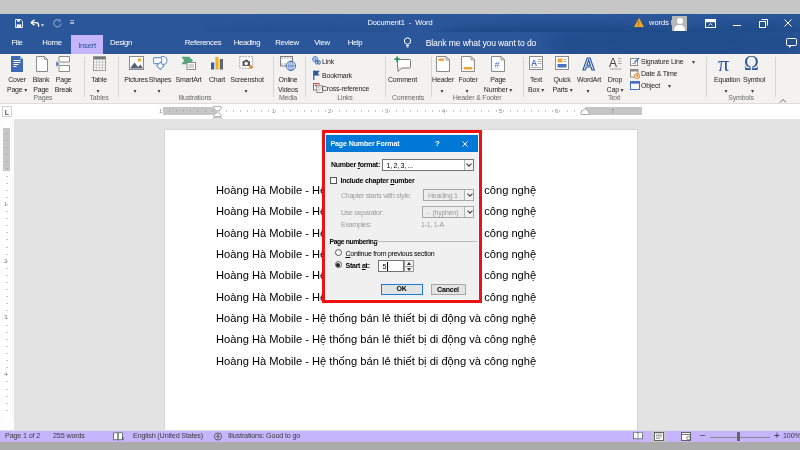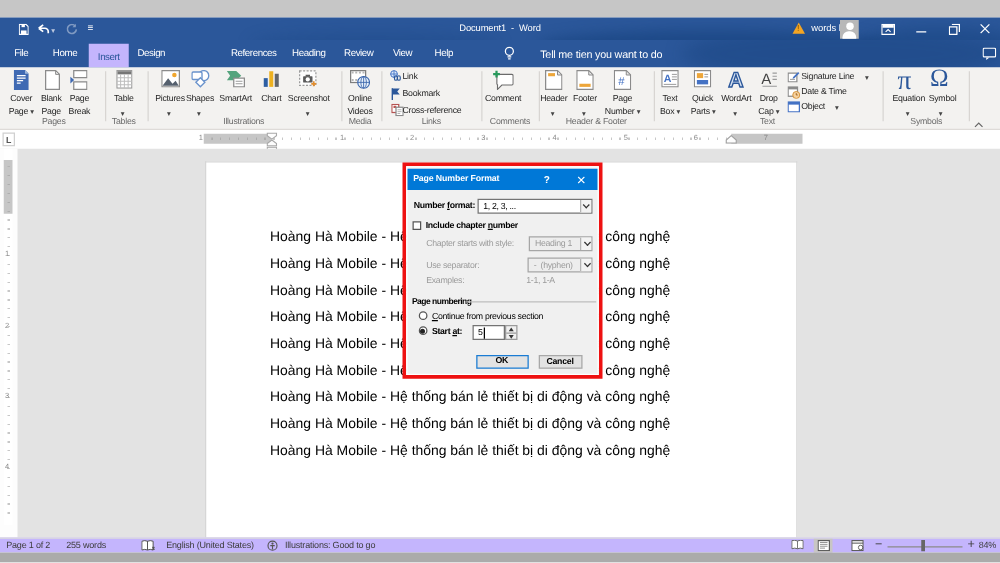--- a/index.html
+++ b/index.html
@@ -97,21 +97,21 @@
   <div class="tab" style="left:159px;margin-top:20px;">Layout</div>
   <div class="tab" style="left:203px;">References</div>
   <div class="tab" style="left:247px;">Heading</div>
   <div class="tab" style="left:287px;">Review</div>
   <div class="tab" style="left:322px;">View</div>
   <div class="tab" style="left:355px;">Help</div>
   <svg class="abs" style="left:403px;top:5px" width="9" height="13" viewBox="0 0 9 13">
         <circle cx="4.5" cy="4" r="3.2" fill="none" stroke="#fff" stroke-width="1"></circle>
         <path d="M3 8.5h3M3.5 10h2" stroke="#fff" stroke-width="1"></path>
       </svg>
-  <div class="tab" style="left:481px;font-size:8.6px;letter-spacing:-0.15px;">Tell me tien you want to do</div>
+  <div class="tab" style="left:481px;font-size:8.6px;letter-spacing:-0.15px;">Blank me what you want to do</div>
   <svg class="abs" style="left:786px;top:6px" width="11" height="10" viewBox="0 0 11 10">
         <rect x="0.5" y="0.5" width="10" height="7" rx="1" fill="none" stroke="#fff"></rect>
         <path d="M3 8 v2 l2.5-2" fill="#fff"></path>
       </svg>
   <div id="activetab">
         <span>Insert</span>
       </div>
 </div>
 <div class="abs" id="ribbon">
   <div class="sep" style="left:83.5px"></div>
@@ -386,21 +386,21 @@
       </svg>
   <svg class="abs" style="left:681px;top:1.5px" width="10" height="9" viewBox="0 0 10 9">
         <rect x="0.5" y="0.5" width="9" height="8" fill="#fff" stroke="#555" stroke-width="0.9"></rect>
         <path d="M0.5 2.5 h9" stroke="#555" stroke-width="0.8"></path>
         <circle cx="7.5" cy="6" r="1.8" fill="none" stroke="#555" stroke-width="0.7"></circle>
       </svg>
   <div class="st" style="left:700px;font-size:10px;">−</div>
   <div class="abs" style="left:710px;top:6px;width:60px;height:1px;background:#8a8a8a;"></div>
   <div class="abs" style="left:737px;top:1.5px;width:3px;height:9px;background:#666;"></div>
   <div class="st" style="left:774px;font-size:10px;">+</div>
-  <div class="st" style="left:783px;">84%</div>
+  <div class="st" style="left:783px;">100%</div>
 </div>
 <div class="abs" id="botstrip"></div>
 <div class="abs" id="redbox">
       <div id="dlg">
   <div id="dlgtitle">
     <div class="abs" style="left:4.5px;top:0;height:17px;line-height:17.5px;font-size:7px;letter-spacing:-0.1px;font-weight:600;">Page Number Format</div>
     <div class="abs" style="left:109px;top:0;height:17px;line-height:17px;font-size:8px;color:#fff;font-weight:600;">?</div>
     <svg class="abs" style="left:136px;top:6px" width="6" height="6" viewBox="0 0 6 6">
             <path d="M0.5 0.5 l5 5 M5.5 0.5 l-5 5" stroke="#fff" stroke-width="1"></path>
           </svg>

